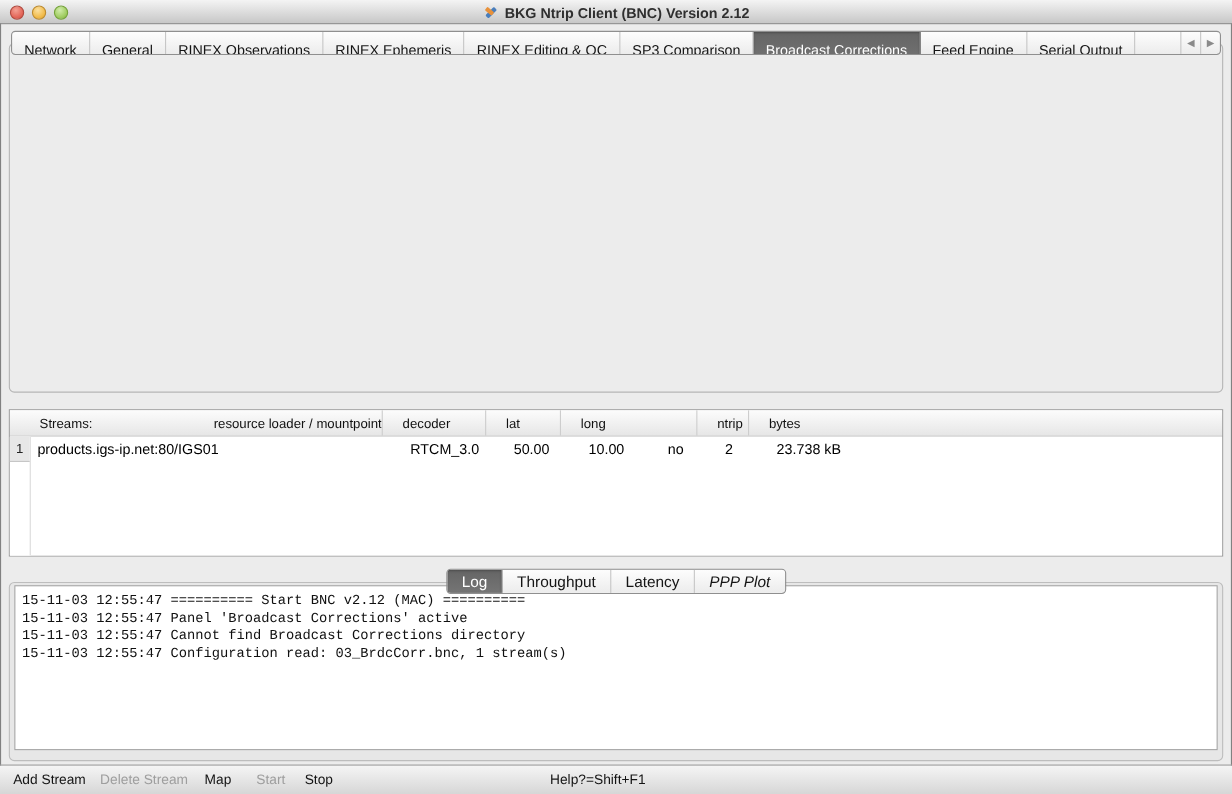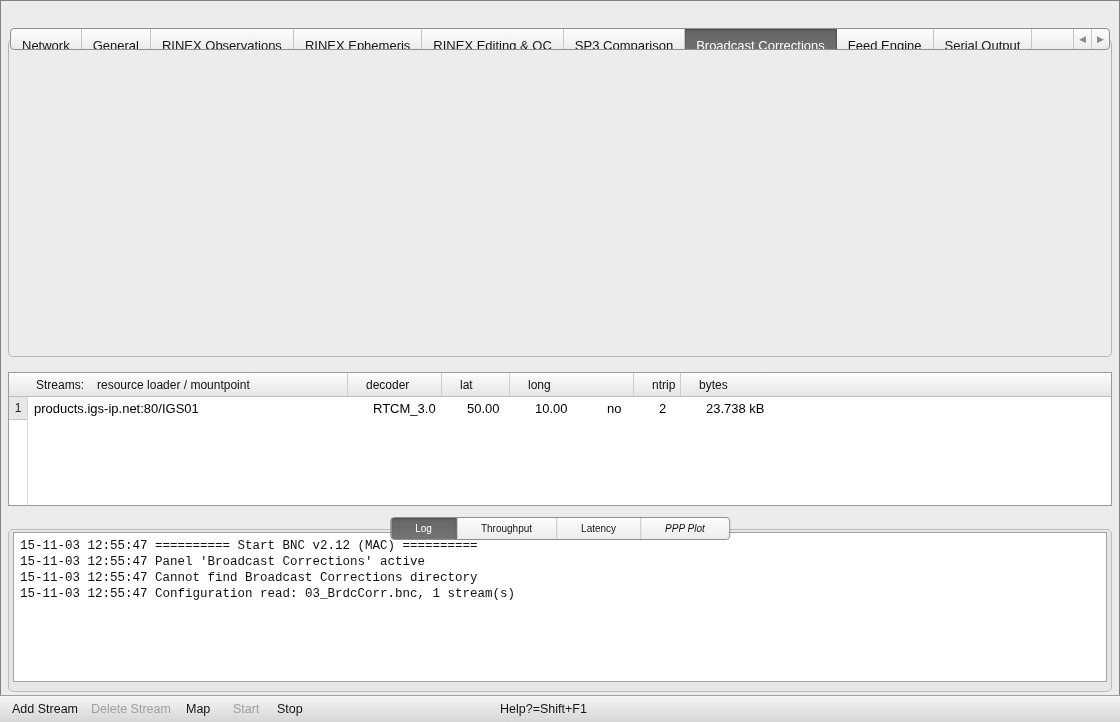--- a/index.html
+++ b/index.html
@@ -77,21 +77,21 @@
     position:absolute; left:8px; top:372px; width:1104px; height:134px;
     border:1px solid #9b9b9b; background:#fff;
   }
   .streams-header {
     display:flex; height:24px; align-items:stretch;
     background: linear-gradient(#fcfcfc, #e6e6e6);
     border-bottom: 1px solid #bcbcbc; font-size:12px; color:#111;
   }
   .hcell { display:flex; align-items:center; padding-left:18px; white-space:nowrap; overflow:hidden; }
   .hcell.sep { border-left:1px solid #cdcdcd; }
-  .h-mount { width:338px; padding-left:27px; gap:13px; }
+  .h-mount { width:338px; padding-left:27px; gap:13px;justify-content:space-between; }
   .h-decoder{ width:94px; } .h-lat{ width:68px; } .h-long{ width:72px; }
   .h-nmea{ width:52px;margin-top:30px; } .h-ntrip{ width:47px; } .h-bytes{ flex:1; }
   .streams-body { position:relative; height:108px; background:#fff; }
   .gutter { position:absolute; left:0; top:0; bottom:0; width:19px; border-right:1px solid #dadada; background:#fff; }
   .gutter-cell {
     height:23px; background:#e7e7e7; border-bottom:1px solid #c6c6c6;
     display:flex; align-items:center; justify-content:center; font-size:12px; color:#222;
   }
   .stream-row {
     position:absolute; left:19px; right:0; top:0; height:23px;
@@ -101,21 +101,21 @@
   .r-mount{ width:338px; padding-left:6px; } .r-decoder{ width:94px; } .r-lat{ width:68px; }
   .r-long{ width:72px; } .r-nmea{ width:52px; } .r-ntrip{ width:47px; } .r-bytes{ flex:1; }
   
   .logtabs {
     position:absolute; top:517px; left:50%; transform:translateX(-50%);
     height:23px; display:flex; align-items:stretch;
     background: linear-gradient(#fdfdfd, #ececec);
     border:1px solid #8f8f8f; border-radius:4px; overflow:hidden; z-index:3;
   }
   .logtab {
-    display:flex; align-items:center; padding:0 24px; font-size:10px; color:#151515;
+    display:flex; align-items:center; padding:0 13px; font-size:14px; color:#151515;
     border-right:1px solid #c6c6c6; white-space:nowrap; cursor:default;
   }
   .logtab:last-child { border-right:none;font-style:italic; }
   .logtab.selected {
     background: linear-gradient(#656565,#757575); color:#fff;
     box-shadow: inset 0 1px 2px rgba(0,0,0,0.25); border-right:1px solid #565656;
   }
   .logbox {
     position:absolute; left:8px; top:529px; width:1104px; height:163px;
     border:1px solid #bdbdbd; border-radius:5px; background:#e7e7e7; z-index:1;
@@ -135,20 +135,34 @@
   .sb-item { position:absolute; top:0; height:26px; line-height:26px; font-size:12.5px; color:#141414; cursor:default; }
   .sb-item.disabled { color:#9e9e9e; }
   .sb-add{ left:12px; } .sb-del{ left:91px; } .sb-map{ left:186px; }
   .sb-start{ left:233px; } .sb-stop{ left:277px; } .sb-help{ left:500px; }
 </style>
 </head>
 <body>
 
 <div class="window">
 
+  <div class="titlebar">
+    <div class="traffic t-red"></div>
+    <div class="traffic t-yellow"></div>
+    <div class="traffic t-green"></div>
+    <div class="title-wrap">
+      <span style="display:inline-flex;">
+        <svg width="15" height="15" viewBox="0 0 15 15">
+          <rect x="2" y="5.5" width="11" height="4" rx="1" fill="#4a7ebb" transform="rotate(-45 7.5 7.5)"></rect>
+          <rect x="2" y="4.2" width="8" height="4" rx="1" fill="#e8913a" transform="rotate(40 6 6.2)"></rect>
+        </svg>
+      </span>
+      <span>BKG Ntrip Client (BNC) Version 2.12</span>
+    </div>
+  </div>
 
   <div class="tabbar">
     <div class="tab">Network</div>
     <div class="tab">General</div>
     <div class="tab">RINEX Observations</div>
     <div class="tab">RINEX Ephemeris</div>
     <div class="tab">RINEX Editing &amp; QC</div>
     <div class="tab">SP3 Comparison</div>
     <div class="tab selected">Broadcast Corrections</div>
     <div class="tab">Feed Engine</div>

